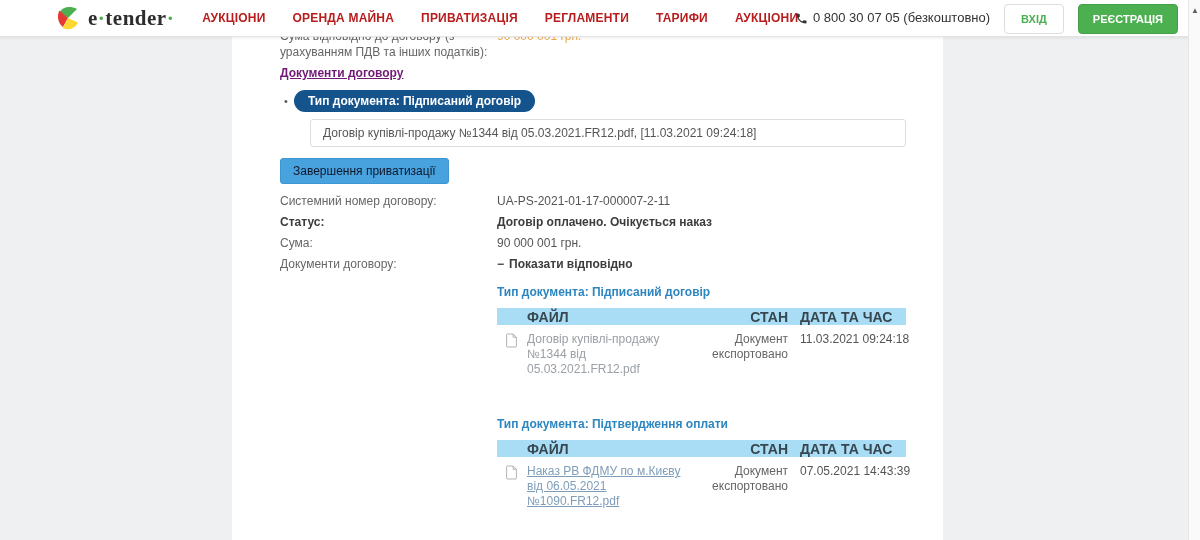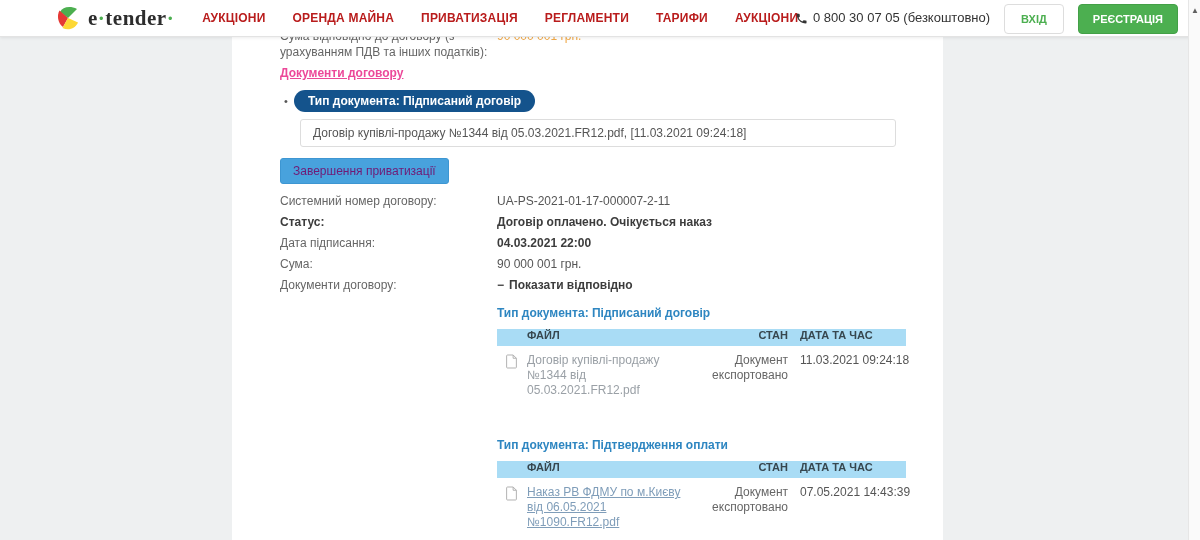--- a/index.html
+++ b/index.html
@@ -40,48 +40,48 @@
 
   
   .card { position:absolute; left:232px; top:37px; width:711px; height:503px;
     background:#fff; padding-left:48px; padding-right:37px; overflow:hidden; }
 
   .sum-row { display:flex; margin-top:-9px; font-size:12px; line-height:16px; }
   .sum-label { width:217px; color:#666; }
   .sum-value { color:#f0a948; }
 
   .doc-link { display:inline-block; margin-top:6px; font-size:12px;
-    font-weight:700; color:#ec4899; text-decoration:underline; cursor:pointer; }
+    font-weight:700; color:#701a75; text-decoration:underline; cursor:pointer; }
 
   .badge-row { display:flex; align-items:center; margin-top:9px; }
   .bullet { color:#555; font-size:11px; width:10px; margin-left:4px; }
   .badge { background:#14538c; color:#fff; font-size:12px; font-weight:700;
     padding:4px 14px; border-radius:11px; white-space:nowrap; }
 
-  .file-box { margin-top:7px; margin-left:20px; width:596px; height:28px;
+  .file-box { margin-top:7px; margin-left:30px; width:596px; height:28px;
     border:1px solid #ddd; border-radius:3px; display:flex; align-items:center;
     padding-left:12px; font-size:12px; color:#555; background:#fff; }
 
   .finish-btn { margin-top:11px; display:inline-block; background:#48a2dd;
-    border:1px solid #3d96d2; color:#701a75; font-size:12px; border-radius:3px;
+    border:1px solid #3d96d2; color:#0f172a; font-size:12px; border-radius:3px;
     padding:5px 12px; cursor:pointer; }
 
   .fields { margin-top:11px; font-size:12px; }
   .field-row { display:flex; line-height:13px; margin-bottom:8px; }
   .field-label { width:217px; color:#666; }
   .field-value { color:#555; }
   .b { font-weight:700; color:#3c3c3c; }
   .toggle-minus { font-weight:700; color:#3c3c3c; margin-right:5px; cursor:pointer; }
   .show-docs { font-weight:700; color:#3c3c3c; cursor:pointer; }
 
   .doc-area { margin-left:217px; width:409px; }
   .section-title { margin-top:14px; font-size:12px; font-weight:700; color:#2e86c1; }
   .doc-table { margin-top:9px; width:409px; font-size:12px; }
-  .thead { display:flex; background:#a9dcf5; height:17px; align-items:flex-start;
-    font-size:11px; font-weight:700; color:#37474f; }
+  .thead { display:flex; background:#a9dcf5; height:17px; align-items:flex-end;
+    font-size:14px; font-weight:700; color:#37474f; }
   .th-file { flex:1; padding-left:30px; }
   .th-state { width:60px; text-align:right; }
   .th-date { width:118px; padding-left:12px; }
   .trow { display:flex; padding-top:7px; line-height:15px; }
   .td-file { flex:1; display:flex; }
   .file-icon { width:13px; margin:1px 9px 0 8px; flex-shrink:0; }
   .file-name { max-width:250px; color:#9aa0a6; }
   .file-name.link { color:#7f9db9; text-decoration:underline; cursor:pointer; }
   .td-state { width:95px; text-align:right; color:#666; }
   .td-date { width:118px; padding-left:12px; color:#555; white-space:nowrap; }
@@ -148,24 +148,20 @@
   <div class="fields">
     <div class="field-row">
       <div class="field-label">Системний номер договору:</div>
       <div class="field-value">UA-PS-2021-01-17-000007-2-11</div>
     </div>
     <div class="field-row">
       <div class="field-label b">Статус:</div>
       <div class="field-value b">Договір оплачено. Очікується наказ</div>
     </div>
     <div class="field-row">
-      <div class="field-label">Дата підписання:</div>
-      <div class="field-value b">04.03.2021 22:00</div>
-    </div>
-    <div class="field-row">
       <div class="field-label">Сума:</div>
       <div class="field-value">90 000 001 грн.</div>
     </div>
     <div class="field-row">
       <div class="field-label">Документи договору:</div>
       <div class="field-value">
         <span class="toggle-minus">−</span><span class="show-docs">Показати відповідно</span>
       </div>
     </div>
   </div>

